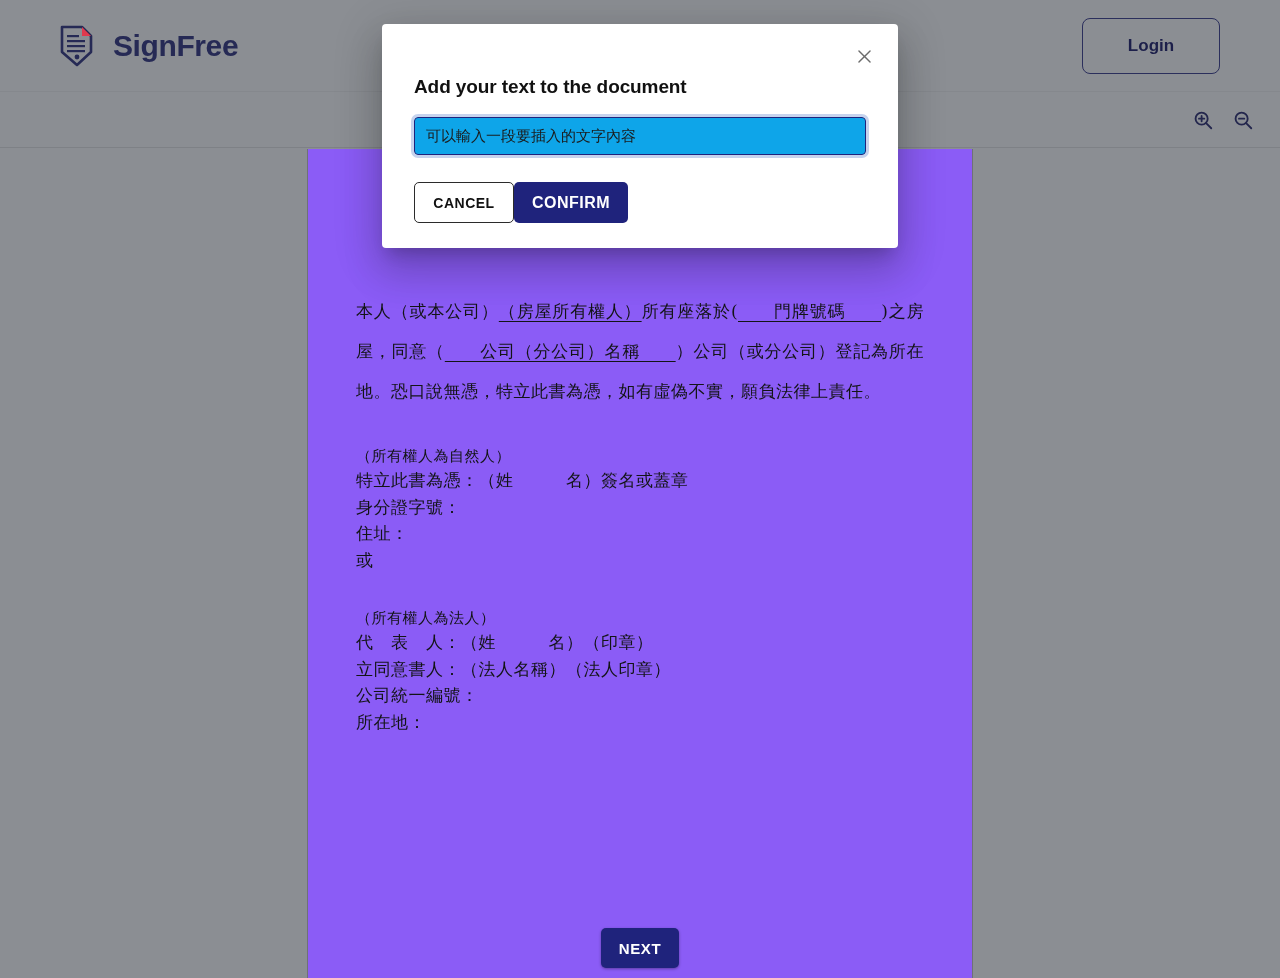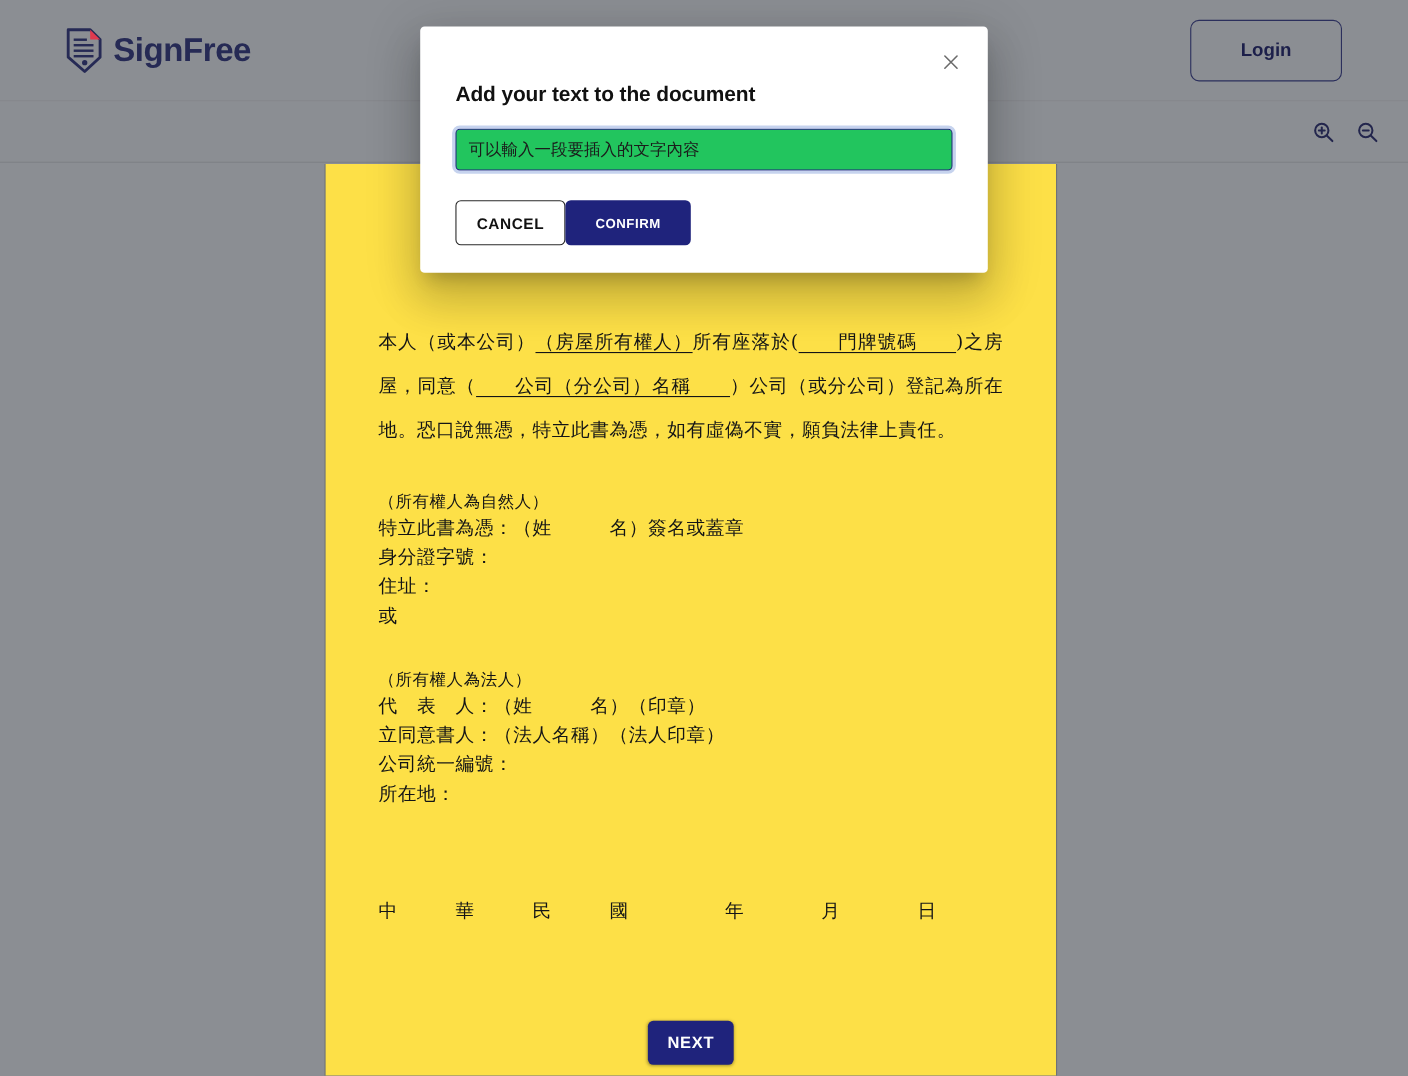--- a/index.html
+++ b/index.html
@@ -31,21 +31,21 @@
     display: flex;
     align-items: center;
     justify-content: space-between;
     padding: 0 60px 0 60px;
     border-bottom: 1px solid #85888d;
   }
 
   .brand {
     display: flex;
     align-items: center;
-    gap: 9px;
+    gap: 19px;
   }
   .brand-mark { width: 34px; height: 42px; display: block; flex: none; }
   .brand-name {
     font-size: 30px;
     font-weight: 700;
     color: #262a55;
     letter-spacing: -0.4px;
   }
 
   .login-button {
@@ -100,24 +100,24 @@
   
   .page-scroll {
     position: absolute;
     top: 149px; left: 0; right: 0; bottom: 0;
     overflow: hidden;
   }
 
   .doc-page {
     position: absolute;
     top: 0;
-    left: 296px;
+    left: 308px;
     width: 664px;
     bottom: 0;
-    background: #fde047;
+    background: #8b5cf6;
     box-shadow: 0 0 0 1px rgba(60,62,66,.35);
     padding: 100px 48px 0 48px;
   }
 
   .doc-title {
     text-align: center;
     font-size: 22px;
     color: #17181a;
     letter-spacing: 6px;
     margin-bottom: 42px;
@@ -220,21 +220,21 @@
   }
 
   .modal-input {
     margin-top: 19px;
     width: 452px;
     height: 38px;
     border: 1px solid #1f237c;
     border-radius: 4px;
     outline: 3px solid rgba(120,150,215,.42);
     outline-offset: 0px;
-    background: #22c55e;
+    background: #0ea5e9;
     font-size: 15px;
     color: #1b1b1b;
     padding: 0 11px;
     font-family: "DejaVu Sans", "Liberation Sans", sans-serif;
   }
 
   .modal-actions {
     margin-top: 27px;
     width: 452px;
     display: flex;
@@ -255,21 +255,21 @@
     font-family: "Liberation Sans", sans-serif;
   }
 
   .btn-confirm {
     width: 114px;
     height: 41px;
     background: #1f237c;
     border: 0;
     border-radius: 5px;
     color: #ffffff;
-    font-size: 12px;
+    font-size: 16px;
     font-weight: 700;
     letter-spacing: .5px;
     cursor: pointer;
     font-family: "Liberation Sans", sans-serif;
   }
 </style>
 </head>
 <body>
 
 <div class="app">
@@ -339,21 +339,20 @@
         </div>
 
         <div class="block">
           <div class="block-note">（所有權人為法人）</div>
           <div class="block-line">代　表　人：（姓　　　名）（印章）</div>
           <div class="block-line">立同意書人：（法人名稱）（法人印章）</div>
           <div class="block-line">公司統一編號：</div>
           <div class="block-line">所在地：</div>
         </div>
 
-        <div class="date-line">中　　　華　　　民　　　國　　　　　年　　　　月　　　　日</div>
       </div>
 
       <button class="next-button">NEXT</button>
     </div>
   </div>
 
   <div class="modal-backdrop">
     <div class="modal">
 
       <button class="modal-close">

